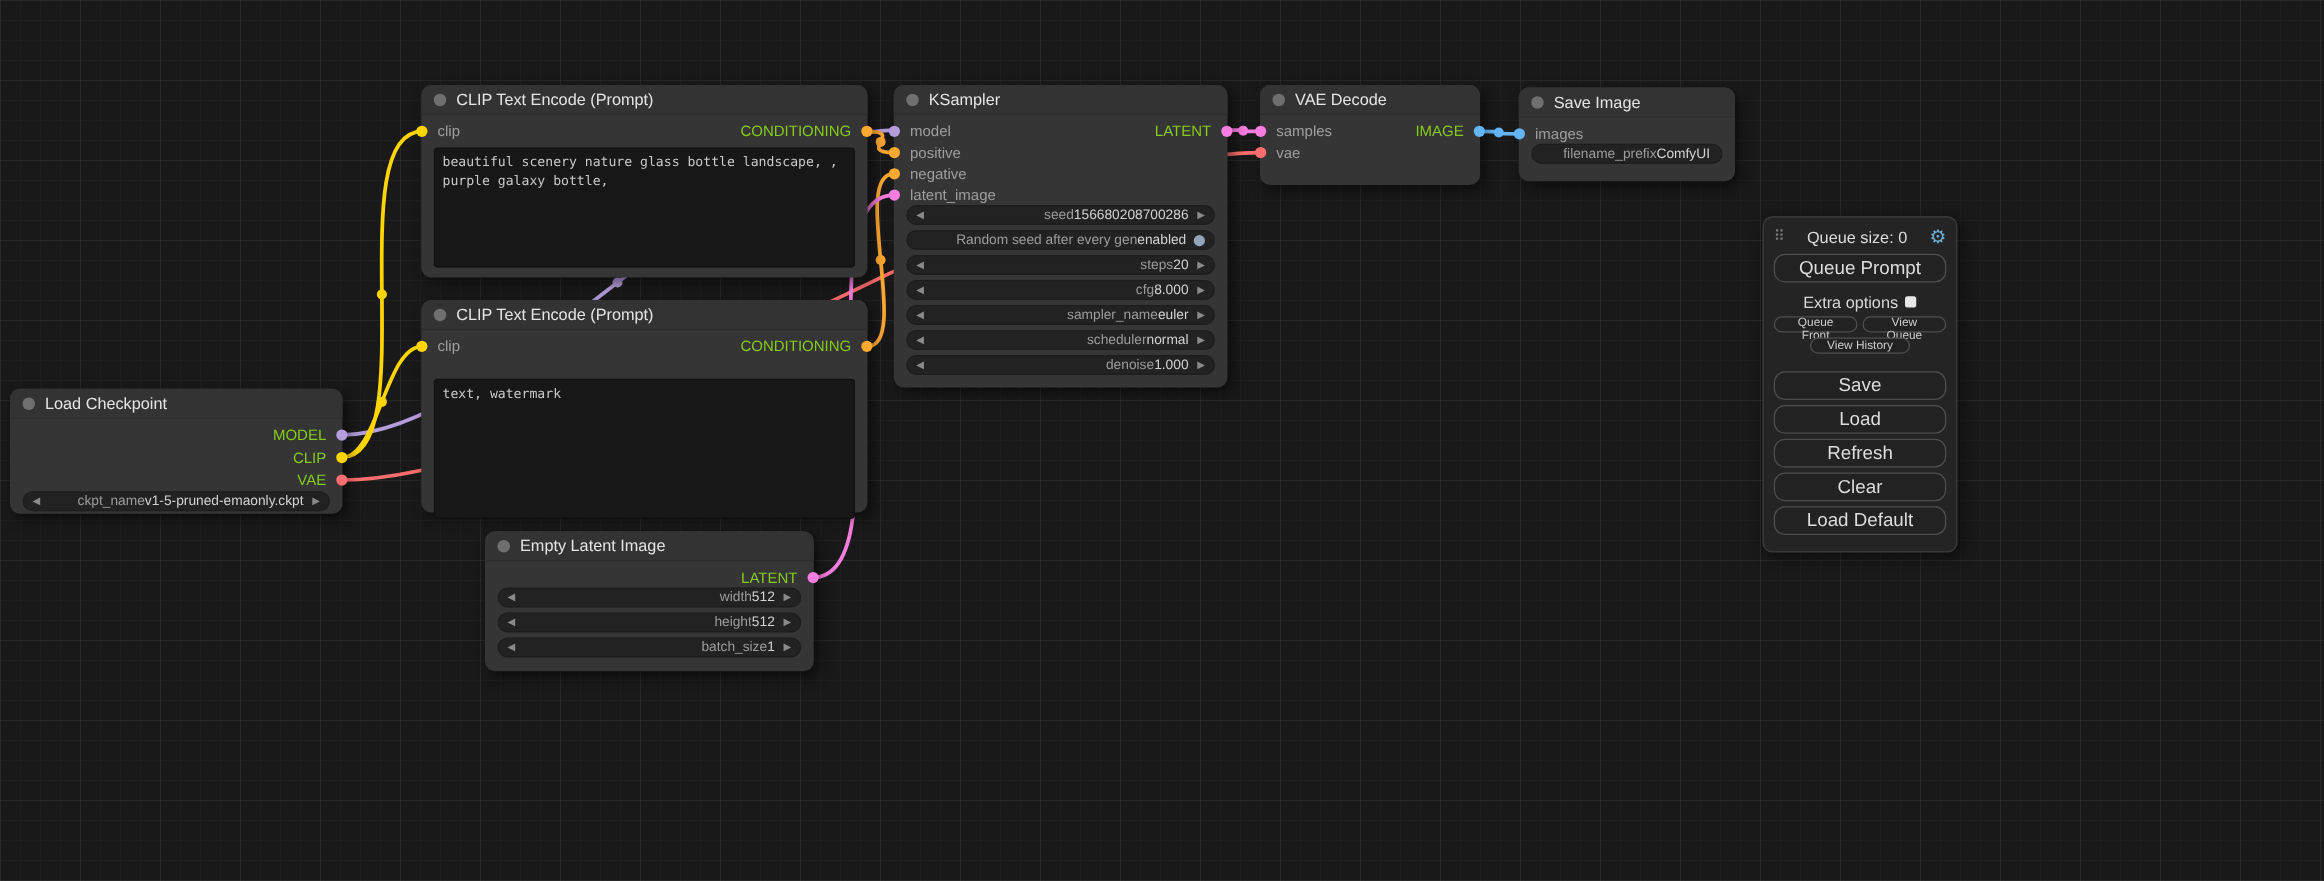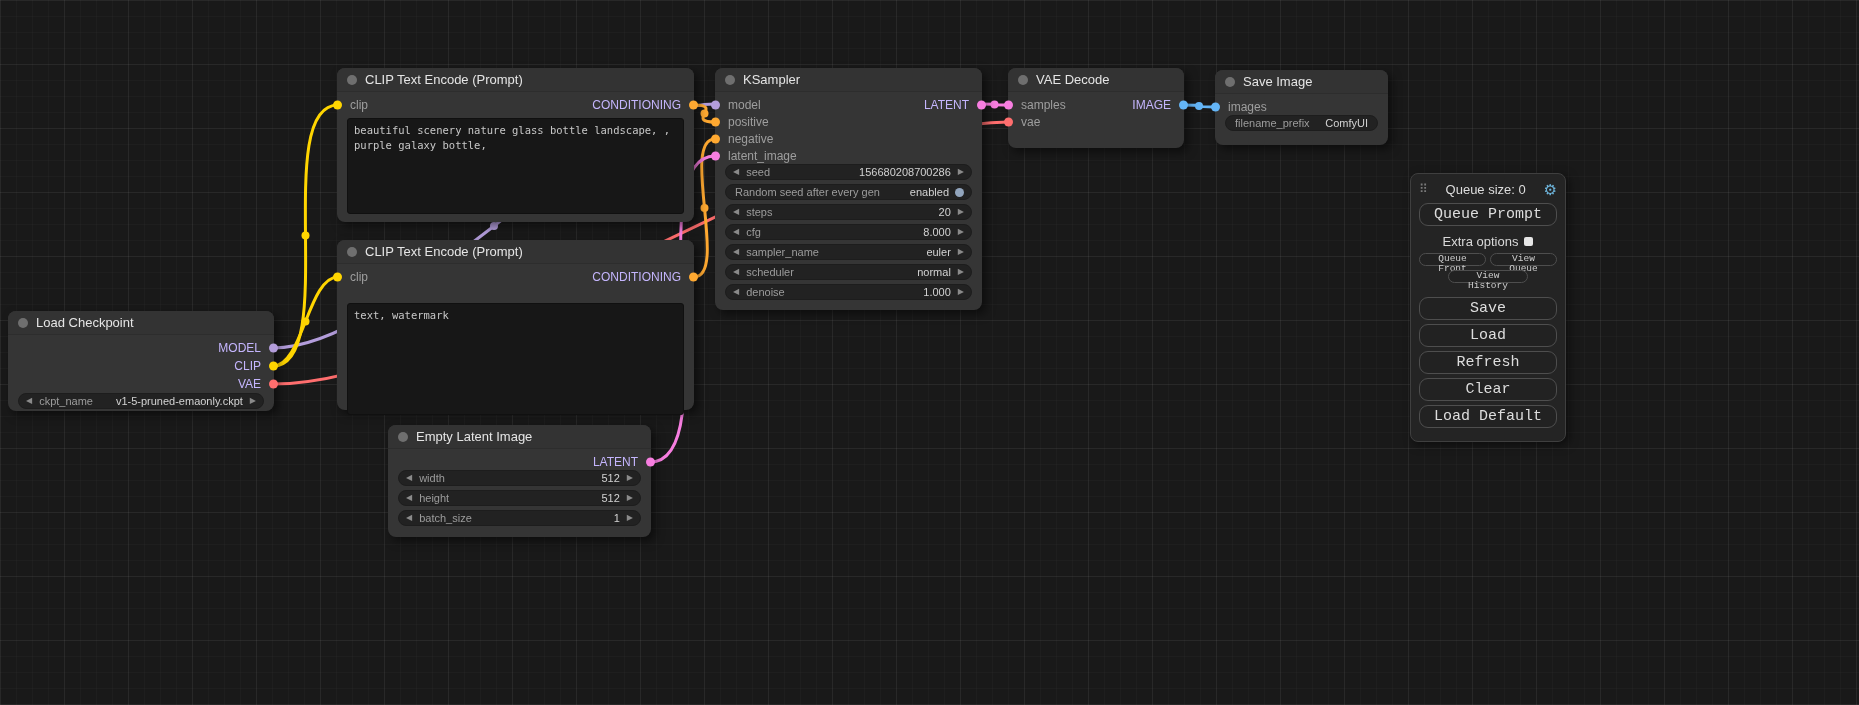--- a/index.html
+++ b/index.html
@@ -28,32 +28,32 @@
   .ttext { color: #e5e5e5; font-size: 13px; white-space: nowrap; }
 
   .slots { padding-top: 4px; }
   .slot-row {
     position: relative; height: 17px; display: flex; align-items: center;
     justify-content: space-between; padding: 0 13px; font-size: 12px;
   }
   .slot-row.h18 { height: 18px; }
   .slot-row.out-only { justify-content: flex-end; }
   .sl-in { color: #9e9e9e; }
-  .sl-out { color: #c4b5fd; margin-left: auto; }
+  .sl-out { color: #84cc16; margin-left: auto; }
   .port {
     position: absolute; width: 9px; height: 9px; border-radius: 50%;
     top: 50%; transform: translateY(-50%); background: #888;
   }
   .port.in { left: -4px; }
   .port.out { right: -4px; }
 
   .widget {
     height: 16px; margin: 0 10px 4px; background: #222222; border: 1px solid #1d1d1d;
     border-radius: 8px; display: flex; align-items: center; padding: 0 7px;
-    font-size: 11px; color: #9c9c9c;
+    font-size: 11px; color: #9c9c9c; text-align: right;
   }
   .arr { font-size: 8px; color: #8a8a8a; line-height: 1; flex: none; }
   .wl { flex: 1; margin-left: 7px; white-space: nowrap; overflow: hidden; }
   .widget.no-arrows .wl { margin-left: 2px; }
   .wv { color: #d2d2d2; margin-right: 7px; white-space: nowrap; }
   .widget.no-arrows .wv { margin-right: 2px; }
   .toggle-dot { width: 9px; height: 9px; border-radius: 50%; background: #92a5bd; flex: none; margin-left: 4px; }
 
   textarea.prompt {
     display: block; margin: 5px 10px; width: calc(100% - 20px);
@@ -66,21 +66,21 @@
     position: absolute; z-index: 3; background: #242424; border: 1px solid #3f3f3f;
     border-radius: 8px; padding: 5px 8px 9px; display: flex; flex-direction: column;
     box-shadow: 3px 3px 10px rgba(0,0,0,0.5);
   }
   .menu-header { display: flex; align-items: center; height: 20px; margin-bottom: 4px; color: #dddddd; font-size: 13px; }
   .drag-handle { color: #7a7a7a; font-size: 12px; cursor: grab; }
   .queue-size { flex: 1; text-align: center; }
   .gear { color: var(--c-GEAR, #6db3d9); font-size: 15px; cursor: pointer; line-height: 1; }
   button { font-family: inherit; cursor: pointer; }
   .btn {
-    background: #222222; border: 1px solid #4e4e4e; border-radius: 9px; color: #dddddd; font-family: Liberation Mono, monospace;
+    background: #222222; border: 1px solid #4e4e4e; border-radius: 9px; color: #dddddd;
   }
   .btn.big { height: 23px; font-size: 15px; margin-bottom: 4px; width: 100%; }
   .extra-row { display: flex; align-items: center; justify-content: center; gap: 6px; color: #d8d8d8; font-size: 13px; height: 18px; margin: 2px 0 3px; }
   .checkbox { width: 9px; height: 9px; background: #e6e6e6; border-radius: 2px; display: inline-block; cursor: pointer; }
   .small-row { display: flex; gap: 4px; justify-content: center; margin-bottom: 4px; }
   .btn.small { height: 13px; font-size: 9.5px; border-radius: 8px; padding: 0 8px; line-height: 1; flex: 1; color: #cccccc; }
   .btn.small.solo { flex: none; width: 80px; }
   .gap-top { margin-top: 10px; }
 </style>
 </head>

